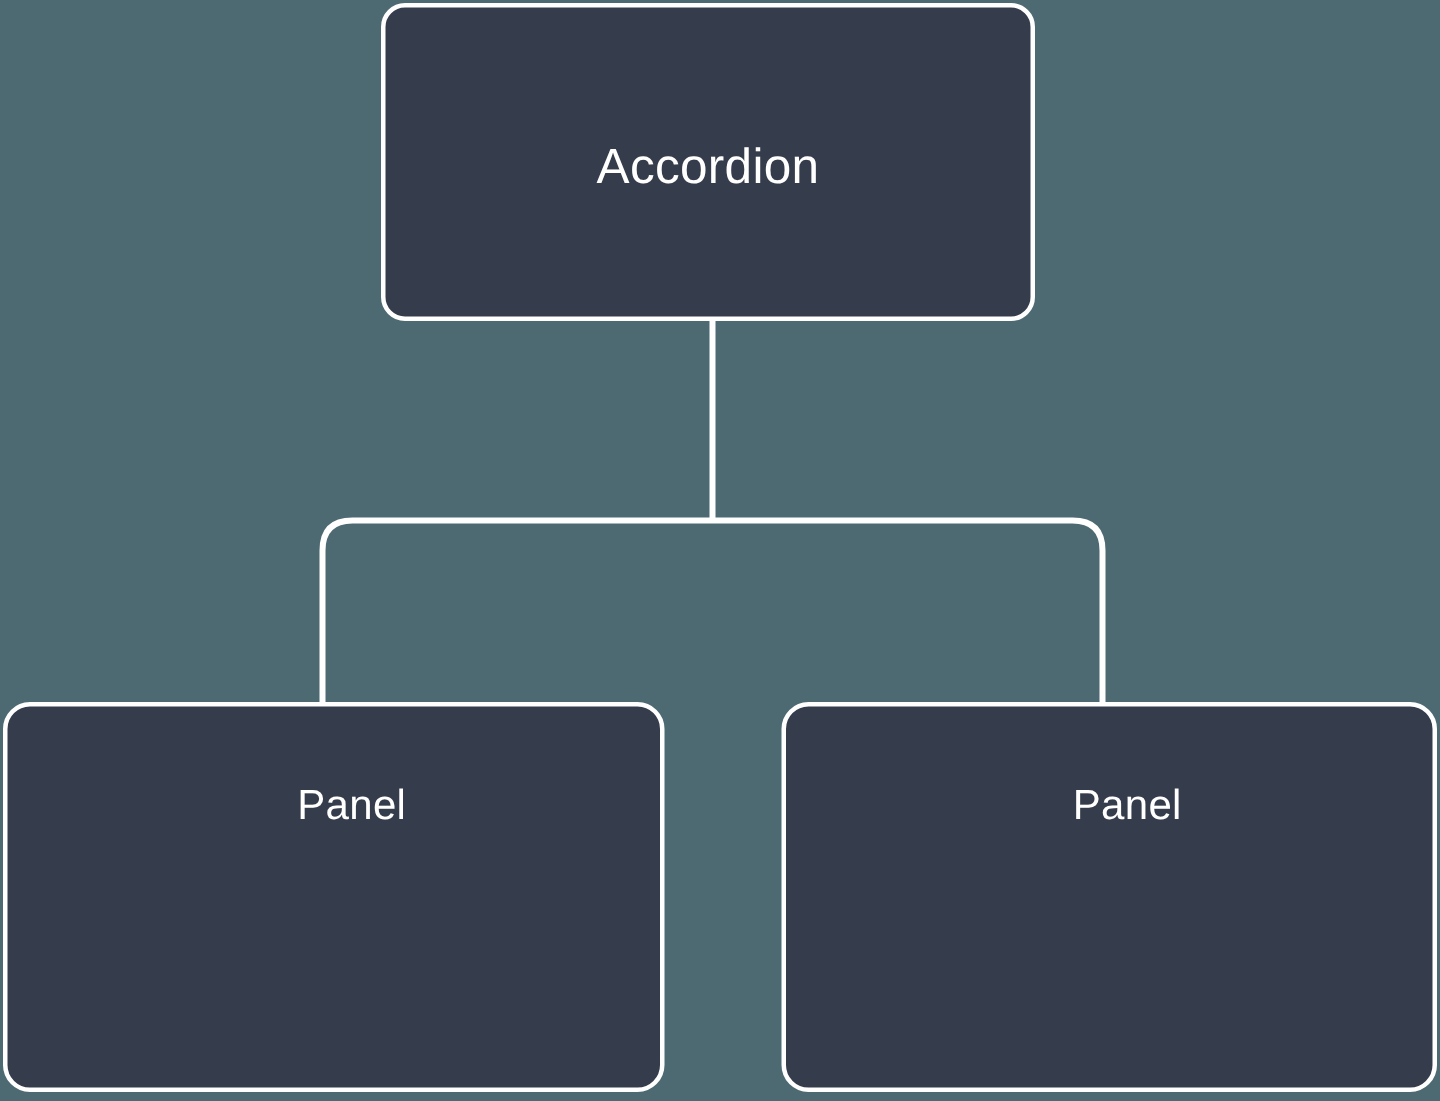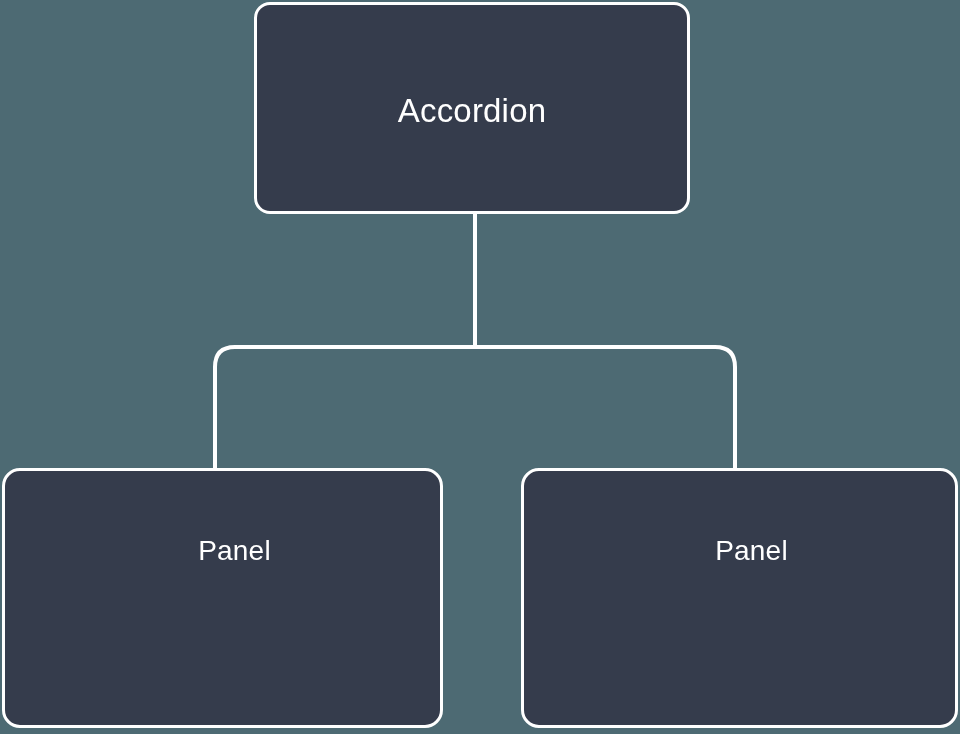--- a/index.html
+++ b/index.html
@@ -68,21 +68,21 @@
   #node-panel-left {
     left: 2px;
     width: 441px;
   }
   #node-panel-right {
     left: 521px;
     width: 437px;
   }
   .panel-node .node-title {
     font-size: 28px;
-    margin-top: 64px;
+    margin-top: 50px;
     padding-left: 24px;
   }
 </style>
 </head>
 <body>
 
 <div id="stage">
 
   <svg id="connectors" viewBox="0 0 960 734" width="960" height="734" aria-hidden="true">
 

